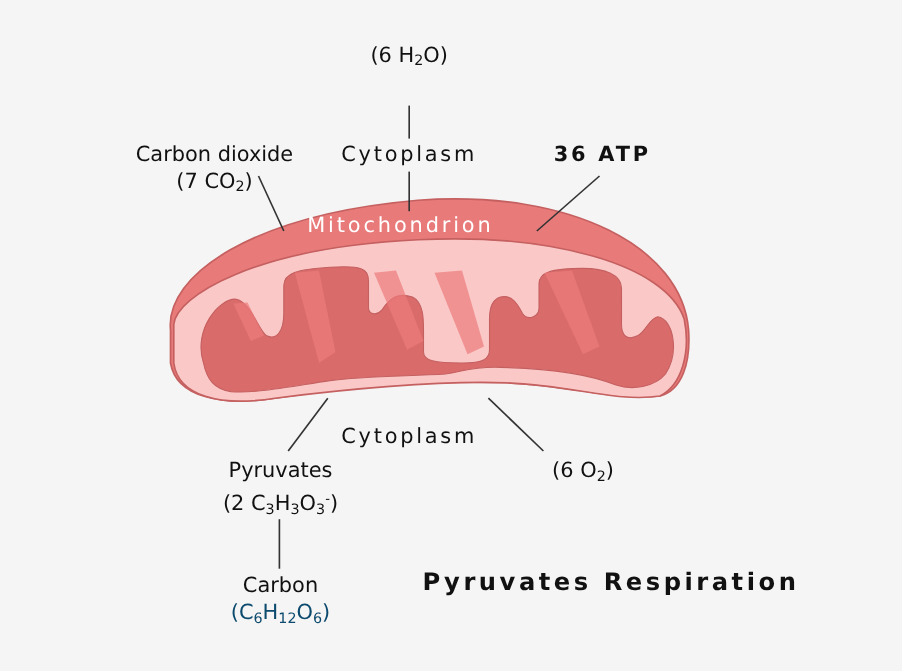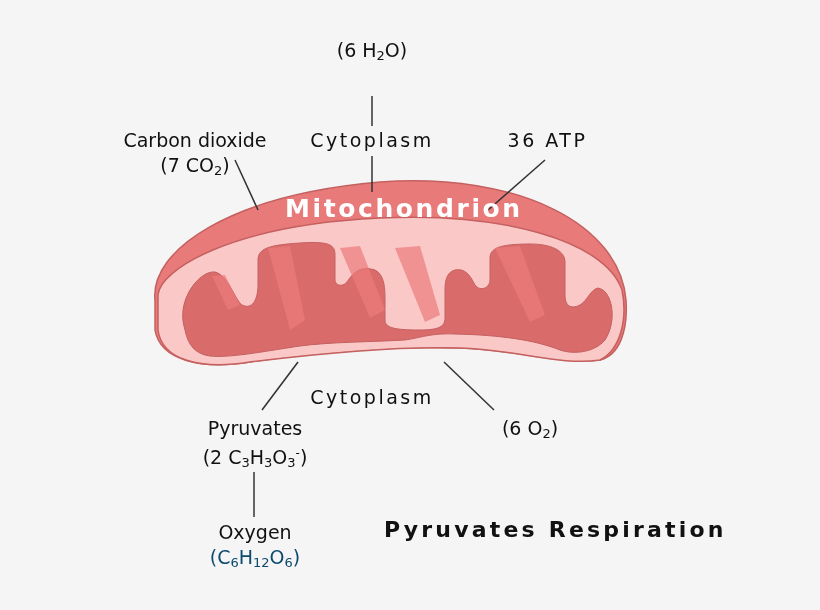--- a/index.html
+++ b/index.html
@@ -4,22 +4,22 @@
 <style>
   html, body { margin: 0; padding: 0; }
   body { width: 820px; height: 610px; background: #f5f5f5; position: relative; overflow: hidden;
          font-family: "DejaVu Sans", sans-serif; color: #111; }
   .lbl { position: absolute; text-align: center; font-size: 19px; line-height: 25px; white-space: nowrap; }
   .spaced { letter-spacing: 2.5px; }
   .sub { font-size: 13px; vertical-align: -3px; }
   .sup { font-size: 12px; vertical-align: 7px; }
   svg.diagram { position: absolute; left: 0; top: 0; }
   .title { position: absolute; left: 384px; top: 517px; font-size: 22px; font-weight: bold; letter-spacing: 3.2px; }
-  .mito-label { position: absolute; left: 285px; top: 194px; width: 212px; text-align: center; color: #fff;
-                font-weight: bold; font-size: 25px; letter-spacing: 2.6px; }
+  .mito-label { position: absolute; left: 258px; top: 194px; width: 212px; text-align: center; color: #fff;
+                font-weight: normal; font-size: 19px; letter-spacing: 2.6px; }
 </style>
 </head>
 <body>
 
 <svg class="diagram" width="820" height="610">
 
   <path d="M155,300 C150,250 230,195 380,182 C520,172 620,225 626,300 C628,330 620,355 600,360 C560,365 520,350 460,348 C400,346 330,350 250,362 C200,370 160,360 155,330 Z" fill="#e97a7a" stroke="#c56060" stroke-width="1.5"></path>
 
   <path d="M158,295 C160,270 230,225 380,218 C500,212 605,240 622,290 C628,320 620,350 600,360 C560,366 520,350 460,348 C400,346 330,352 250,362 C200,370 162,360 158,330 Z" fill="#fbc8c8" stroke="#c56060" stroke-width="1.5"></path>
 
@@ -48,31 +48,31 @@
   <div><span>(6 H</span><span class="sub">2</span><span>O)</span></div>
 </div>
 
 <div class="lbl" style="left:100px; top:104px; width:190px;margin-top:24px;">
   <div>Carbon dioxide</div>
   <div><span>(7 CO</span><span class="sub">2</span><span>)</span></div>
 </div>
 
 <div class="lbl spaced" style="left:296px; top:128px; width:152px;">Cytoplasm</div>
 
-<div class="lbl spaced" style="left:500px; top:128px; width:95px;">36 ATP</div>
+<div class="lbl spaced" style="left:500px; top:128px; width:95px;font-weight:bold;">36 ATP</div>
 
 <div class="lbl spaced" style="left:296px; top:385px; width:152px;">Cytoplasm</div>
 
 <div class="lbl" style="left:185px; top:416px; width:140px;">
   <div>Pyruvates</div>
   <div><span>(2 C</span><span class="sub">3</span><span>H</span><span class="sub">3</span><span>O</span><span class="sub">3</span><span class="sup">-</span><span>)</span></div>
 </div>
 
 <div class="lbl" style="left:480px; top:416px; width:100px;">
   <div><span>(6 O</span><span class="sub">2</span><span>)</span></div>
 </div>
 
 <div class="lbl" style="left:195px; top:520px; width:120px;">
-  <div>Oxygen</div>
+  <div>Carbon</div>
   <div style="color:#0c4a6e;"><span>(C</span><span class="sub">6</span><span>H</span><span class="sub">12</span><span>O</span><span class="sub">6</span><span>)</span></div>
 </div>
 
 <div class="title">Pyruvates Respiration</div>
 
 </body></html>

